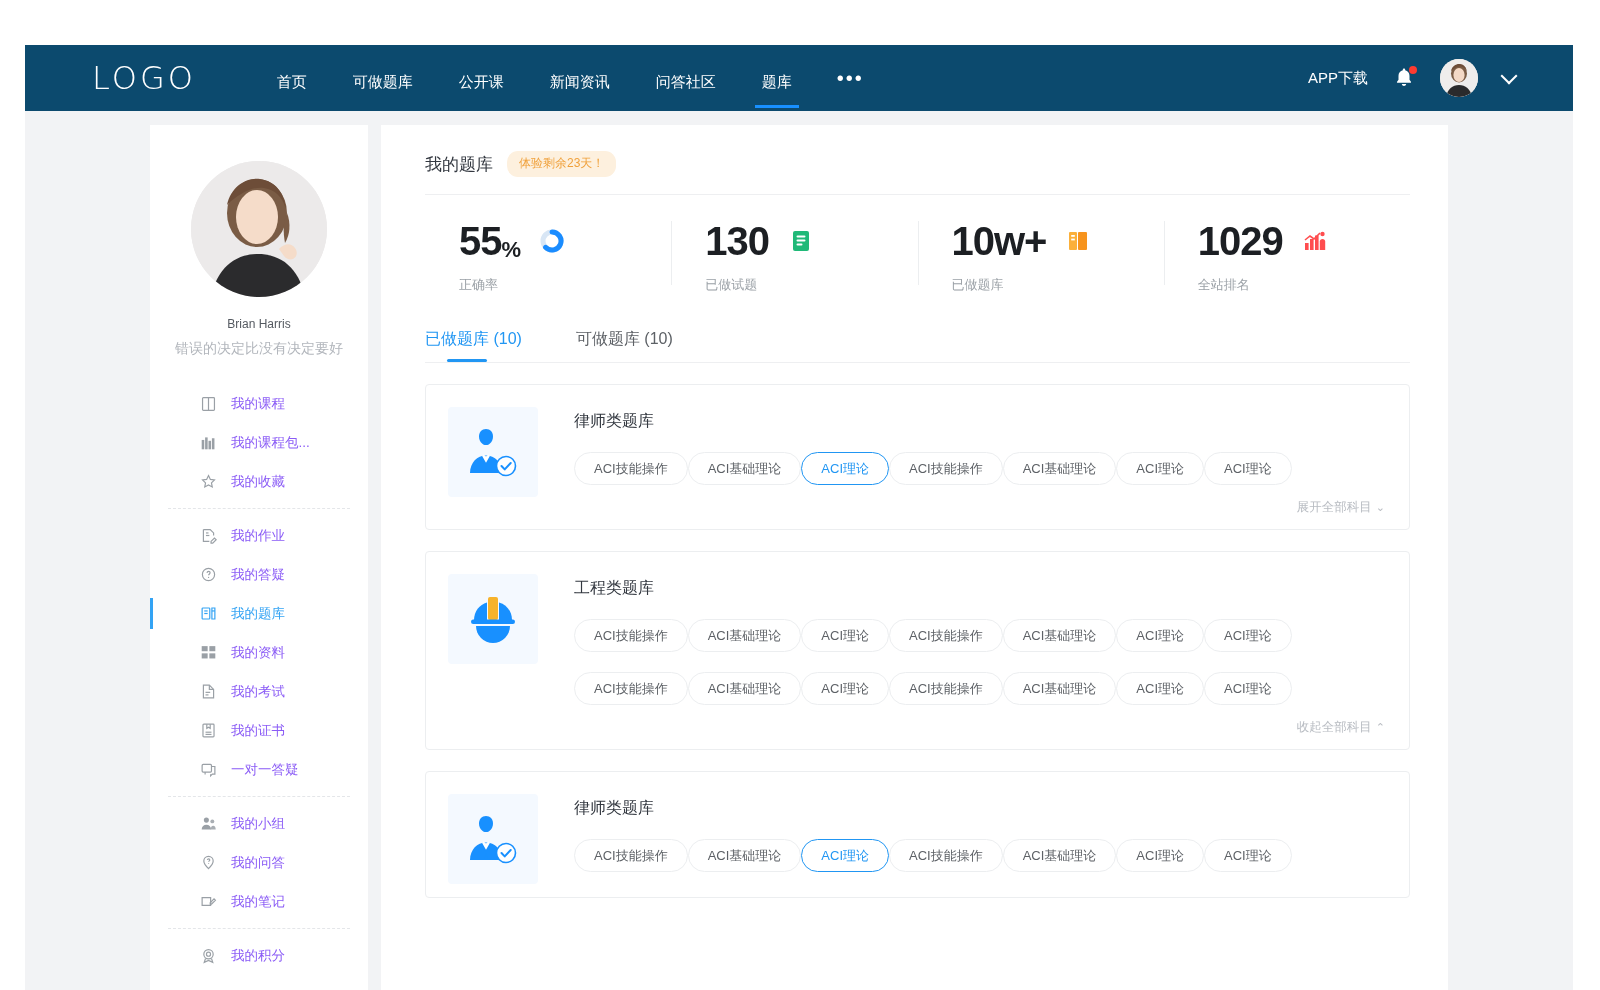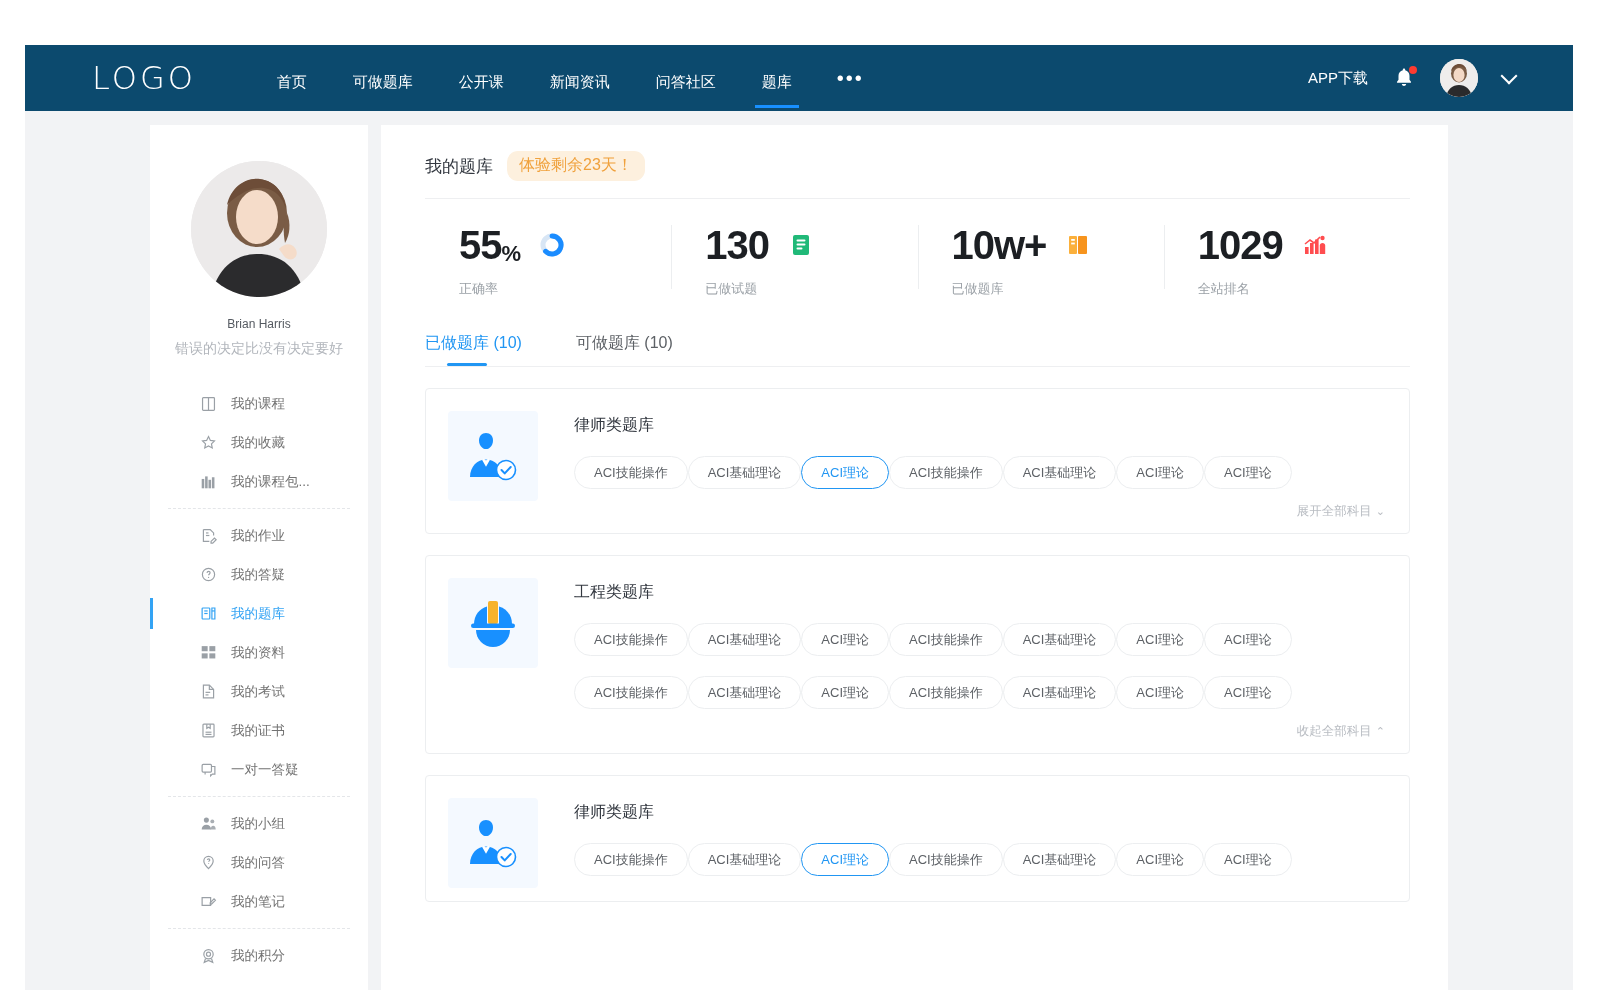--- a/index.html
+++ b/index.html
@@ -100,21 +100,21 @@
   .ptag { margin-top: 9px; font-size: 14px; color: #b2b6bc; }
 
   .menu { margin-top: 26px; }
   .menu-item {
     position: relative;
     display: flex; align-items: center;
     height: 39px;
     padding-left: 50px;
     cursor: pointer;
     font-size: 13.5px;
-    color: #737373;
+    color: #8b5cf6;
   }
   .menu-item .mi-icon {
     width: 17px; height: 17px; margin-right: 14px;
     display: inline-flex; align-items: center; justify-content: center;
     color: #9aa0a6;
   }
   .menu-item.active { color: #33a3f4; }
   .menu-item.active .mi-icon { color: #33a3f4; }
   .menu-item.active::before {
     content: "";
@@ -140,21 +140,21 @@
   .title-row {
     display: flex; align-items: center;
     padding-bottom: 17px;
     border-bottom: 1px solid #eeeff1;
   }
   .page-title { font-size: 17px; color: #333840; }
   .trial-badge {
     margin-left: 14px;
     background: #fdf0de;
     color: #f0a13c;
-    font-size: 16px;
+    font-size: 12px;
     border-radius: 11px;
     padding: 4px 12px 5px;
   }
 
   .stats {
     display: flex;
     margin-top: 12px;
     height: 108px;
   }
   .stat {
@@ -292,36 +292,36 @@
             <span class="mi-icon">
               <svg width="17" height="17" viewBox="0 0 20 20" fill="none" stroke="currentColor" stroke-width="1.4">
                 <rect x="3" y="3" width="14" height="15" rx="1"></rect>
                 <line x1="10" y1="3" x2="10" y2="18"></line>
               </svg>
             </span>
             <span class="menu-label">我的课程</span>
           </div>
           <div class="menu-item">
             <span class="mi-icon">
-              <svg width="17" height="17" viewBox="0 0 20 20" fill="none" stroke="currentColor" stroke-width="1.4">
-                <polygon points="10,3 12.2,7.6 17,8.2 13.5,11.6 14.4,16.4 10,14.1 5.6,16.4 6.5,11.6 3,8.2 7.8,7.6"></polygon>
-              </svg>
-            </span>
-            <span class="menu-label">我的收藏</span>
-          </div>
-          <div class="menu-item">
-            <span class="mi-icon">
               <svg width="17" height="17" viewBox="0 0 20 20" fill="currentColor">
                 <rect x="2" y="7" width="3" height="11"></rect>
                 <rect x="6" y="4" width="3" height="14"></rect>
                 <rect x="10" y="8" width="3" height="10"></rect>
                 <rect x="14" y="5" width="3" height="13"></rect>
               </svg>
             </span>
             <span class="menu-label">我的课程包...</span>
+          </div>
+          <div class="menu-item">
+            <span class="mi-icon">
+              <svg width="17" height="17" viewBox="0 0 20 20" fill="none" stroke="currentColor" stroke-width="1.4">
+                <polygon points="10,3 12.2,7.6 17,8.2 13.5,11.6 14.4,16.4 10,14.1 5.6,16.4 6.5,11.6 3,8.2 7.8,7.6"></polygon>
+              </svg>
+            </span>
+            <span class="menu-label">我的收藏</span>
           </div>
           <div class="menu-sep"></div>
           <div class="menu-item">
             <span class="mi-icon">
               <svg width="17" height="17" viewBox="0 0 20 20" fill="none" stroke="currentColor" stroke-width="1.4">
                 <path d="M4 3h8l4 4v3"></path>
                 <path d="M4 3v14h7"></path>
                 <path d="M13 17l4-4 2 2-4 4h-2z"></path>
                 <line x1="7" y1="7" x2="10" y2="7"></line>
                 <line x1="7" y1="10" x2="11" y2="10"></line>

